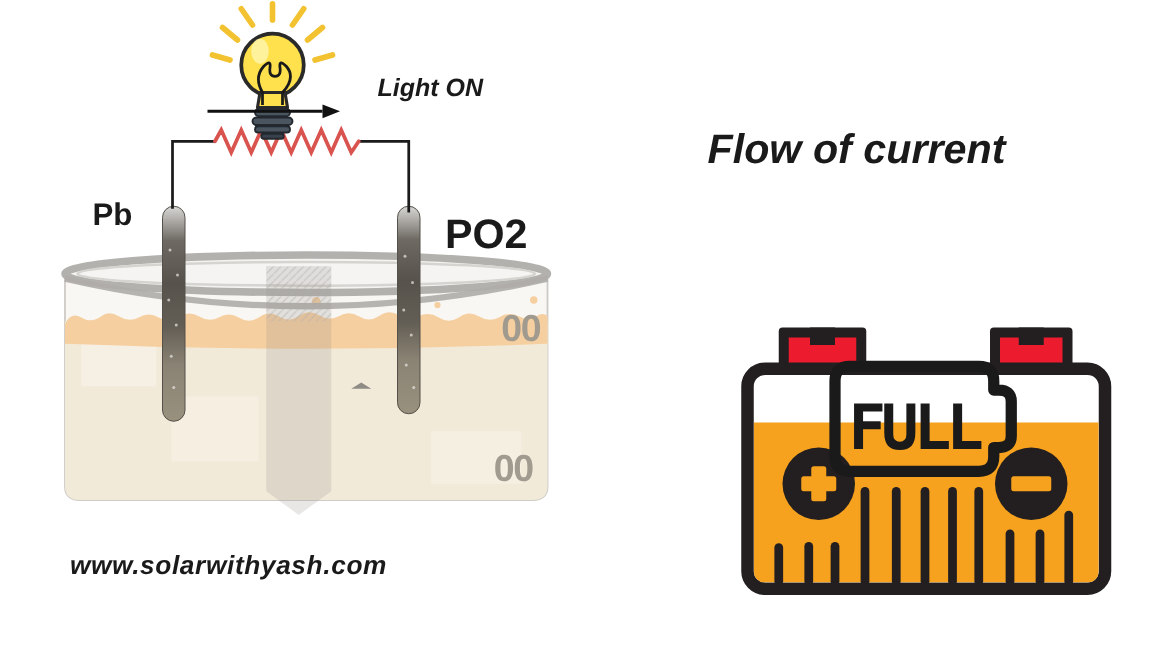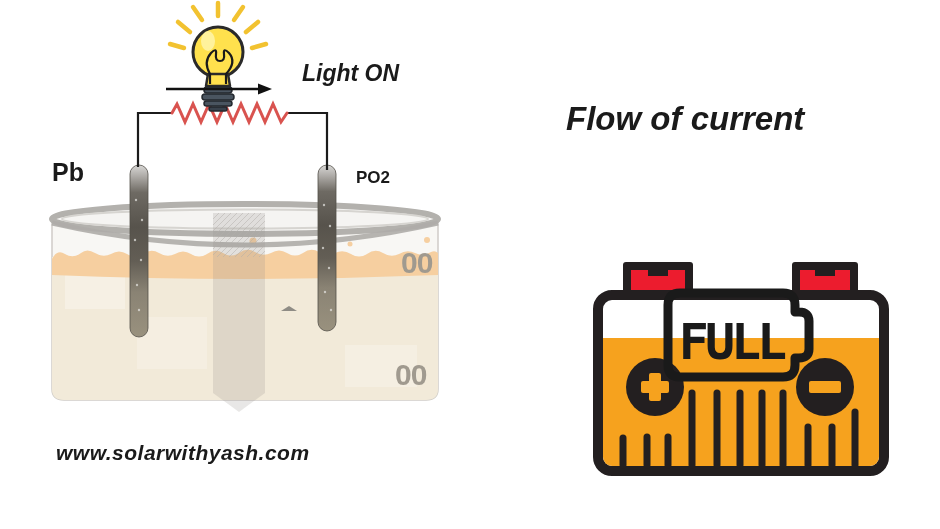--- a/index.html
+++ b/index.html
@@ -4,23 +4,23 @@
 <style>
   html,body{margin:0;padding:0;background:#ffffff;}
   .stage{
     position:relative;width:940px;height:529px;background:#ffffff;overflow:hidden;
     font-family:"Liberation Sans",sans-serif;color:#1a1a1a;
   }
   .abs{position:absolute;}
   .lbl{white-space:nowrap;}
   .lbl-bold{font-weight:bold;}
   .lbl-bold-italic{font-weight:bold;font-style:italic;}
-  .light-on{left:302px;top:60px;font-size:23px;text-align:center;}
-  .pb{left:52px;top:158px;font-size:25px;}
-  .po2{left:356px;top:168px;font-size:17px;}
+  .light-on{left:302px;top:60px;font-size:20px;text-align:center;}
+  .pb{left:74px;top:158px;font-size:25px;}
+  .po2{left:356px;top:168px;font-size:33px;}
   .electrolyte{left:218px;top:350px;font-size:22px;}
   .website{left:56px;top:441px;font-size:21px;letter-spacing:.5px;}
   .flow-title{left:566px;top:100px;font-size:33px;}
 </style>
 </head>
 <body>
 
 <div class="stage">
 
   <svg class="abs" style="left:45px;top:195px;" width="400" height="230" viewBox="0 0 400 230">

